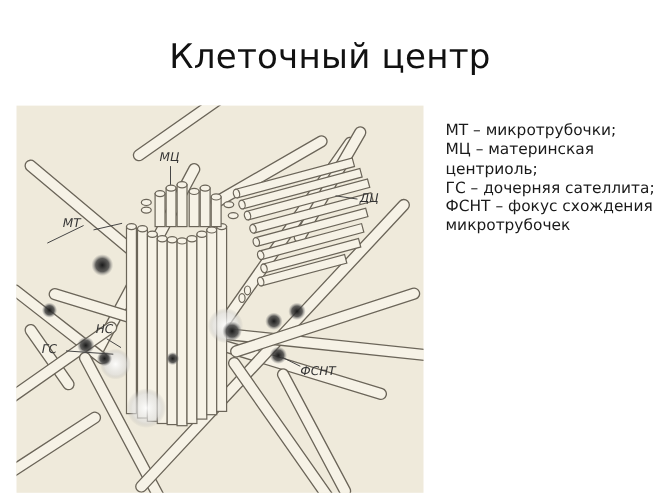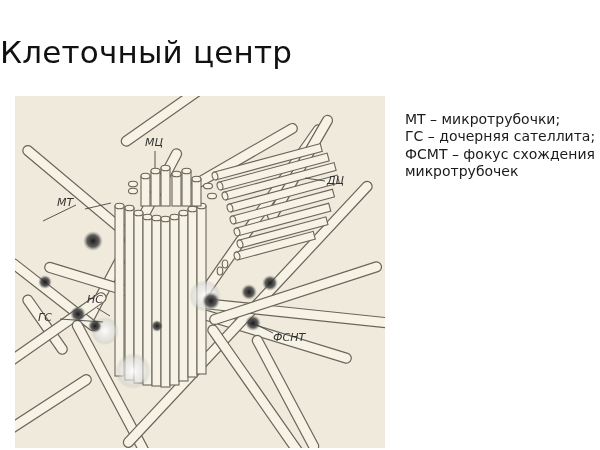--- a/index.html
+++ b/index.html
@@ -1,21 +1,21 @@
 <!DOCTYPE html>
 <html><head>
   <meta charset="utf-8">
   <style>
     html, body { margin: 0; padding: 0; }
     body {
       width: 600px; height: 450px; background: #ffffff; position: relative; overflow: hidden;
       font-family: "Liberation Sans", "DejaVu Sans", sans-serif; color: #111;
     }
     .slide-title {
-      position: absolute; left: 0; top: 34px; width: 600px; 
+      position: absolute; left: 0; top: 34px; width: 600px; text-align: center;
       font-size: 31px; font-family: "DejaVu Sans", "Liberation Sans", sans-serif; font-weight: normal; color: #111;
       letter-spacing: 0.2px;
     }
     .figure {
       position: absolute; left: 15px; top: 96px; width: 370px; height: 352px;
       background: #efeadb;
     }
     .figure svg { position: absolute; left: 0; top: 0; }
     .legend {
       position: absolute; left: 405px; top: 111px; width: 190px;
@@ -203,16 +203,18 @@
     <text class="lbl" x="130" y="50">МЦ</text>
     <text class="lbl" x="312" y="88">ДЦ</text>
     <text class="lbl" x="72" y="207">НС</text>
     <text class="lbl" x="23" y="225">ГС</text>
     <text class="lbl" x="258" y="245">ФСНТ</text>
   </svg>
 </div>
 
 <div class="legend">
   <span class="legend-line">МТ – микротрубочки;</span>
+  <span class="legend-line">МЦ – материнская</span>
+  <span class="legend-line">центриоль;</span>
   <span class="legend-line">ГС – дочерняя сателлита;</span>
-  <span class="legend-line">ФСМТ – фокус схождения</span>
+  <span class="legend-line">ФСНТ – фокус схождения</span>
   <span class="legend-line">микротрубочек</span>
 </div>
 
 </body></html>

